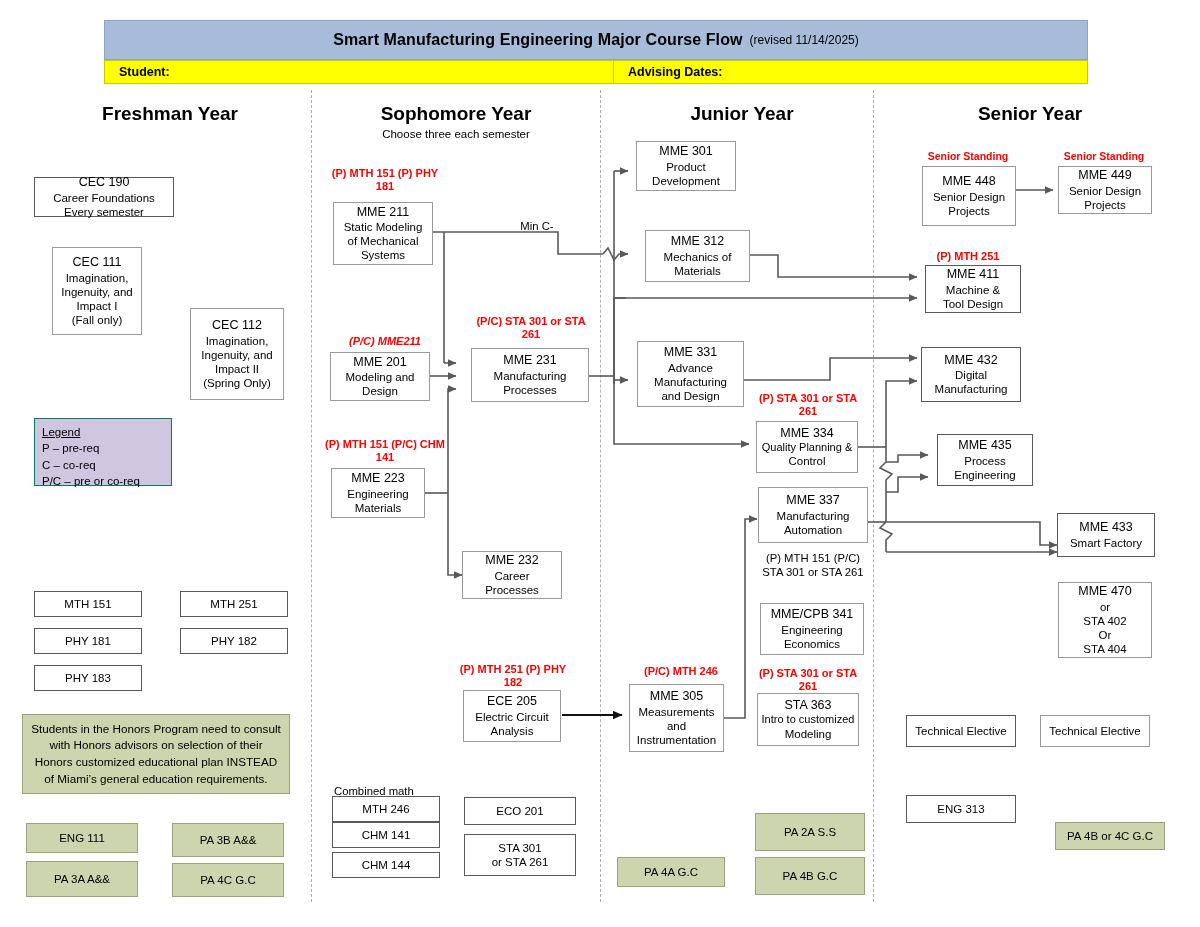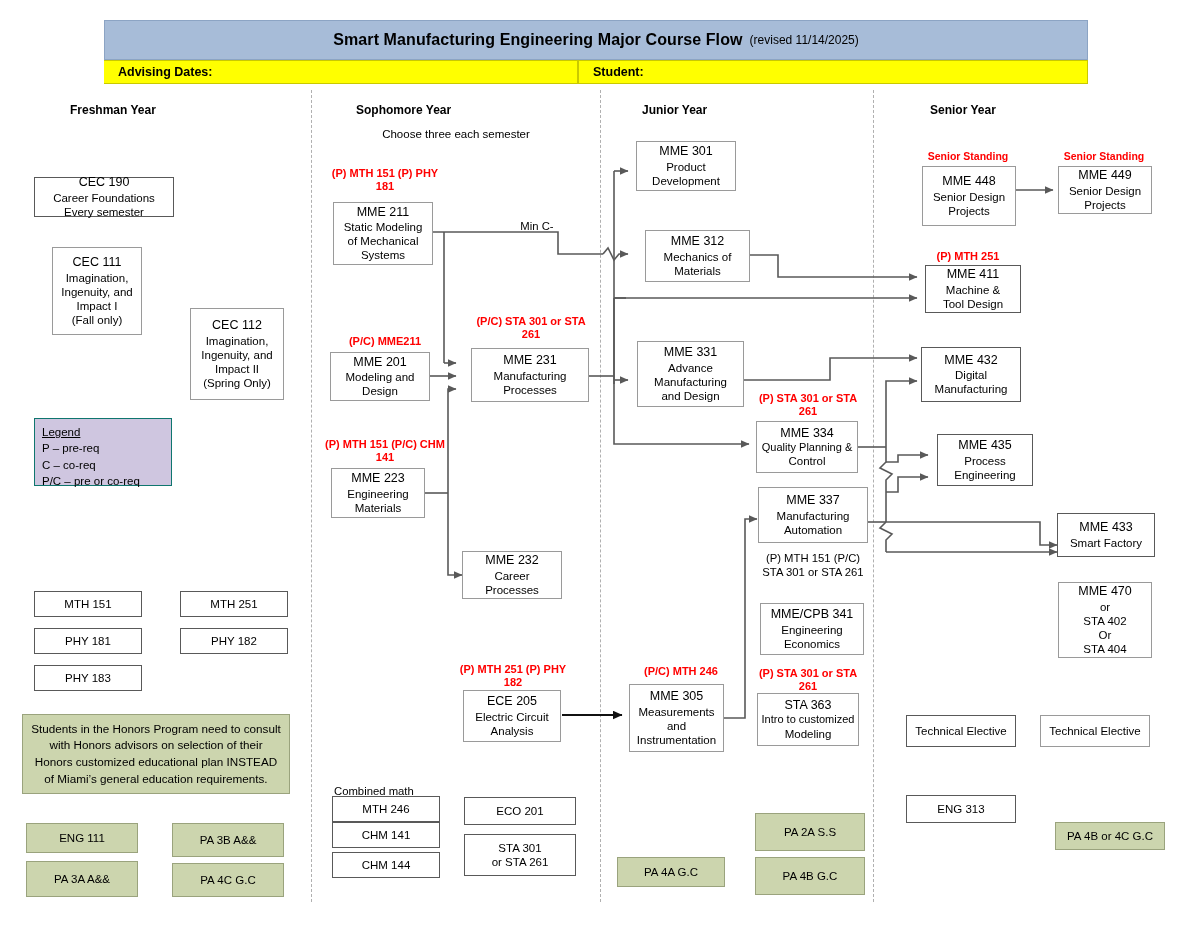--- a/index.html
+++ b/index.html
@@ -14,21 +14,21 @@
   .title-rev{font-size:12px;font-weight:normal;color:#000;margin-left:7px;}
 
   .bar-row{position:absolute;left:104px;top:60px;width:984px;height:24px;display:flex;}
   .bar-cell{background:#ffff00;border:1px solid #c9c900;box-sizing:border-box;
             display:flex;align-items:center;padding-left:14px;font-size:12.5px;font-weight:bold;color:#000;}
   .bar-cell.left{width:510px;}
   .bar-cell.right{width:474px;border-left:none;}
 
   
   .divider{position:absolute;top:90px;width:0;height:812px;border-left:1px dashed #b0b0b0;}
-  .col-head{position:absolute;font-size:12px;font-weight:bold;color:#000;}
+  .col-head{position:absolute;font-size:19px;font-weight:bold;color:#000;text-align:center;}
   .col-sub{position:absolute;font-size:11.5px;color:#000;text-align:center;}
 
   
   .box{position:absolute;box-sizing:border-box;display:flex;flex-direction:column;
        align-items:center;justify-content:center;text-align:center;
        font-size:11.5px;line-height:1.22;color:#000;background:#ffffff;
        border:1px solid #9a9a9a;padding:2px 3px;}
   .box.dark{border-color:#595959;}
   .box .ln{display:block;white-space:nowrap;}
   .box .hd{font-size:12.5px;}
@@ -50,22 +50,22 @@
 </head>
 <body>
 
 <div id="canvas">
 
   <div class="title-bar">
     <span class="title-main">Smart Manufacturing Engineering  Major Course Flow</span>
     <span class="title-rev">(revised 11/14/2025)</span>
   </div>
   <div class="bar-row">
+    <div class="bar-cell left">Student:</div>
     <div class="bar-cell right">Advising Dates:</div>
-    <div class="bar-cell left">Student:</div>
   </div>
 
   <div class="divider" style="left:311px;"></div>
   <div class="divider" style="left:600px;"></div>
   <div class="divider" style="left:873px;"></div>
 
   <div class="col-head" style="left:70px;top:103px;width:200px;">Freshman Year</div>
   <div class="col-head" style="left:356px;top:103px;width:200px;">Sophomore Year</div>
   <div class="col-sub" style="left:356px;top:128px;width:200px;">Choose three each semester</div>
   <div class="col-head" style="left:642px;top:103px;width:200px;">Junior Year</div>
@@ -205,21 +205,21 @@
     <span class="ln">(P) PHY 181</span>
   </div>
   <div class="box" style="left:333px;top:202px;width:100px;height:63px;">
     <span class="ln hd">MME 211</span>
     <span class="ln">Static Modeling</span>
     <span class="ln">of Mechanical</span>
     <span class="ln">Systems</span>
   </div>
   <div class="lbl" style="left:487px;top:204px;width:100px;margin-top:16px;">Min C-</div>
 
-  <div class="pre" style="left:325px;top:335px;width:120px;">
+  <div class="pre" style="left:325px;top:335px;width:120px;font-style:italic;">
     <span class="ln">(P/C) MME211</span>
   </div>
   <div class="box" style="left:330px;top:352px;width:100px;height:49px;">
     <span class="ln hd">MME 201</span>
     <span class="ln">Modeling and</span>
     <span class="ln">Design</span>
   </div>
 
   <div class="pre" style="left:325px;top:438px;width:120px;">
     <span class="ln">(P) MTH 151</span>

